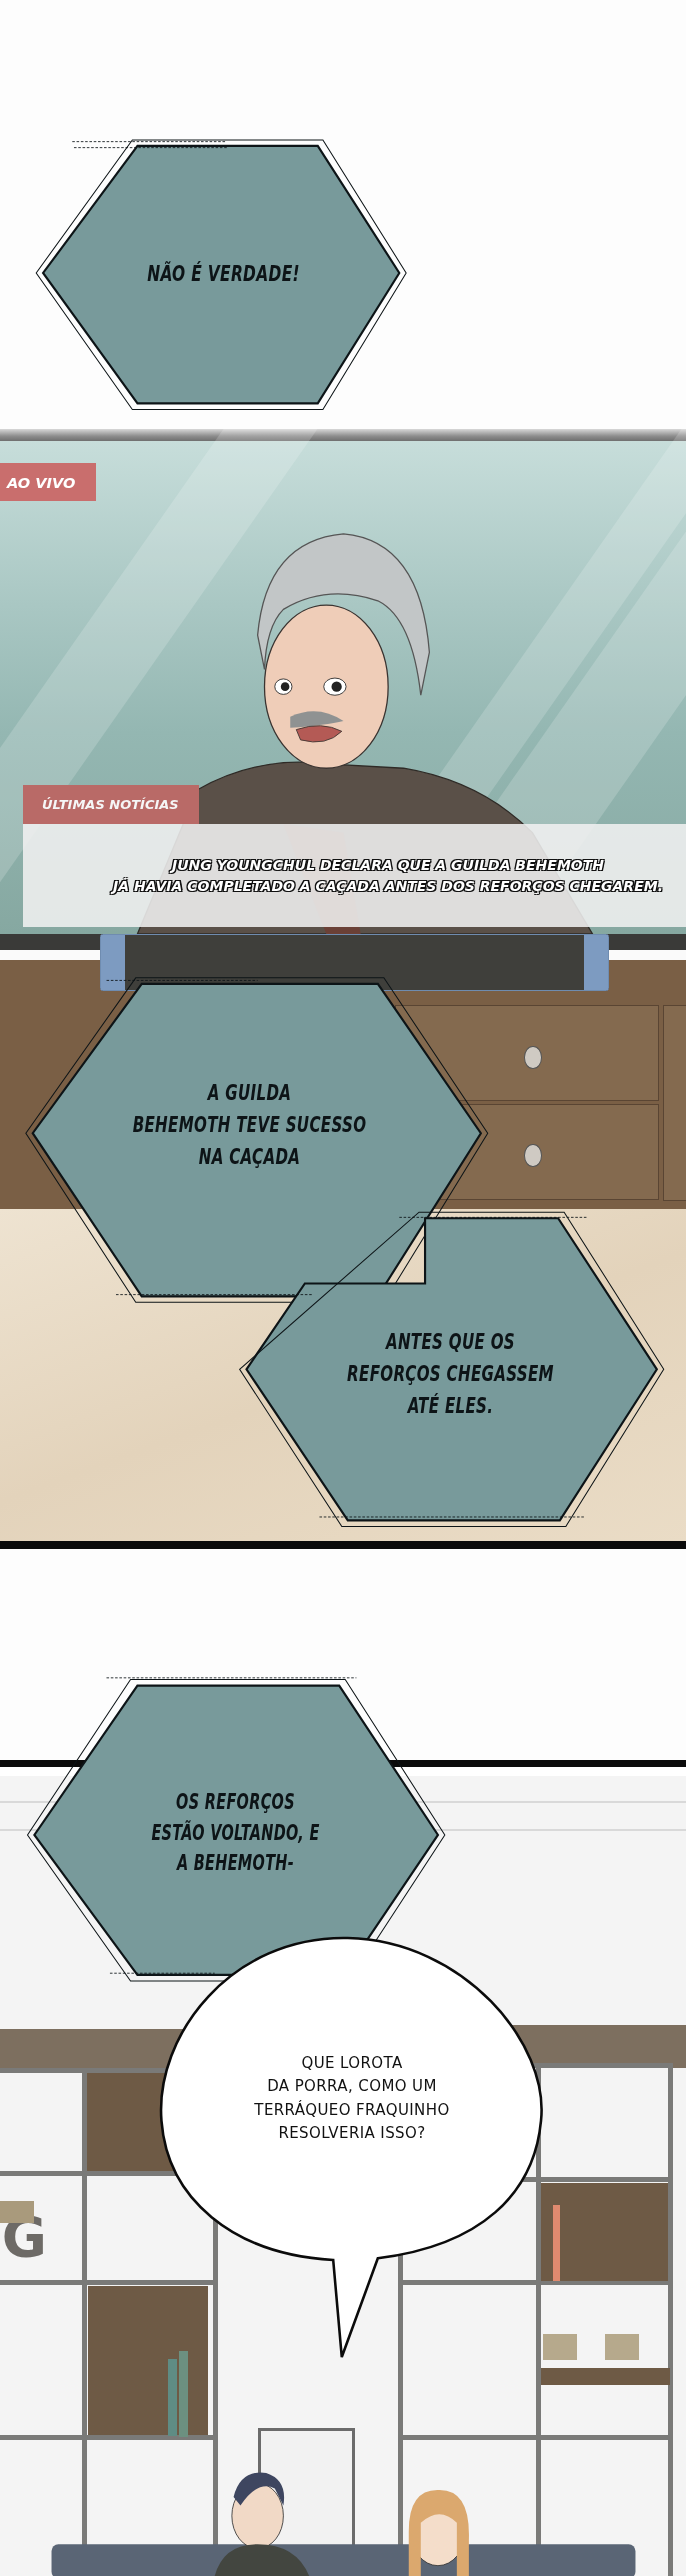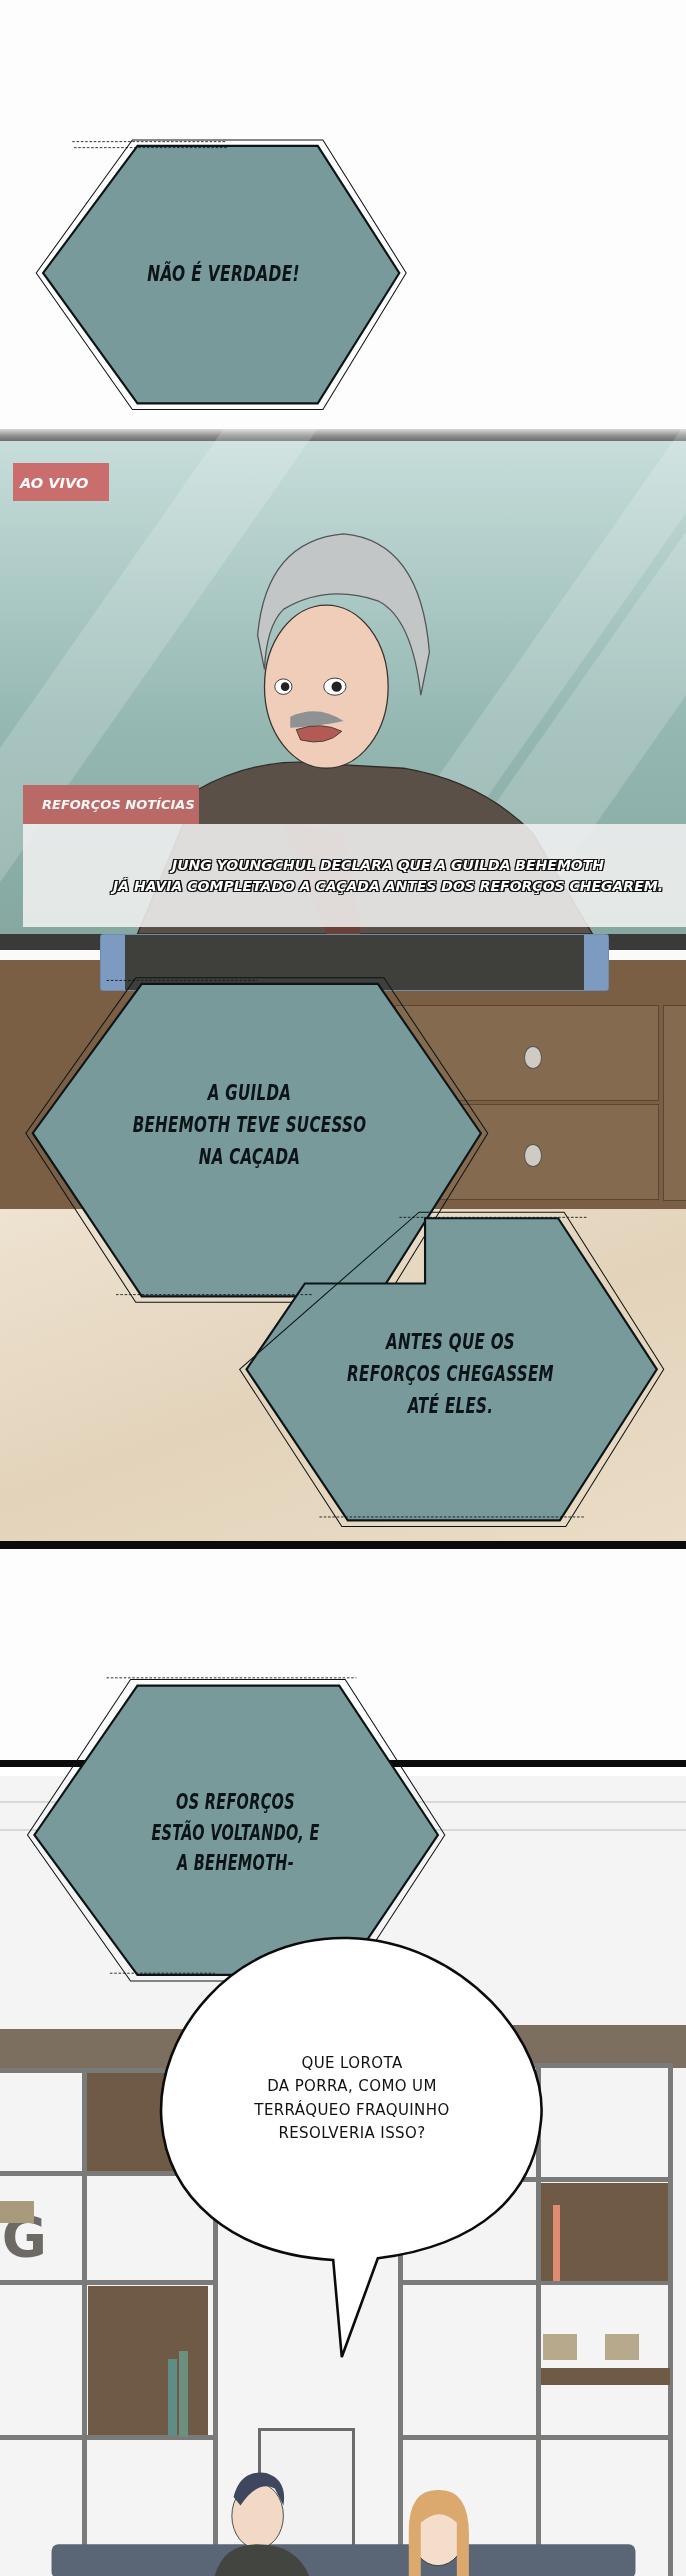--- a/index.html
+++ b/index.html
@@ -9,21 +9,21 @@
   .hex-text { position:absolute; display:flex; align-items:center; justify-content:center; text-align:center;
     font-family:"DejaVu Sans Condensed","DejaVu Sans", sans-serif; font-weight:bold; font-style:italic;
     color:#0d1417; letter-spacing:0.4px; white-space:pre-line; line-height:1.5; transform:scaleX(0.78); }
   svg { position:absolute; overflow:visible; }
 
   
   .tv { position:absolute; left:0; top:429px; width:687px; height:505px; overflow:hidden;
     background: linear-gradient(180deg,#c9dfdc 0%, #a9c7c3 35%, #94b7b2 60%, #86a8a1 100%); }
   .tv-frame-top { position:absolute; left:0; top:0; width:687px; height:12px; background:linear-gradient(#d8d8d8,#8c8c8c 60%,#6f6f6f); }
   .tv .beam { position:absolute; width:77px; height:1030px; background:rgba(255,255,255,0.18); transform:rotate(35deg); }
-  .live-badge { position:absolute; left:13px; top:34px; width:96px; height:38px; background:#c96e6d; color:#fff;
+  .live-badge { position:absolute; left:0; top:34px; width:96px; height:38px; background:#c96e6d; color:#fff;
     font-weight:bold; font-style:italic; font-size:14.6px; display:flex; align-items:center; padding-left:6.9px; box-sizing:border-box; }
   .news-badge { position:absolute; left:23px; top:356px; width:176px; height:39px; background:#b96a67; color:#f6f6f6;
     font-weight:bold; font-style:italic; font-size:13px; display:flex; align-items:center; padding-left:19px; box-sizing:border-box; }
   .ticker { position:absolute; left:23px; top:395px; width:654px; height:103px; background:rgba(240,240,240,0.88);
     display:flex; align-items:center; justify-content:center; text-align:center; white-space:pre-line;
     font-weight:bold; font-style:italic; font-size:14px; line-height:1.5; color:#fff;
     text-shadow: -1.3px -1.3px 0 #111, 1.3px -1.3px 0 #111, -1.3px 1.3px 0 #111, 1.3px 1.3px 0 #111; padding-left: 38px; }
 
   
   .cabinet { position:absolute; left:0; top:934px; width:687px; height:610px; overflow:hidden; background:#e6d9c4; }
@@ -71,21 +71,21 @@
     <path d="M300,240 Q310,130 400,122 Q490,130 500,260 L490,310 Q480,220 440,200 Q380,180 330,210 Q310,230 308,280 Z" fill="#c2c6c7" stroke="#555" stroke-width="1.5"></path>
     <ellipse cx="330" cy="300" rx="10" ry="9" fill="#fff" stroke="#222"></ellipse>
     <circle cx="332" cy="300" r="5" fill="#222"></circle>
     <ellipse cx="390" cy="300" rx="13" ry="10" fill="#fff" stroke="#222"></ellipse>
     <circle cx="392" cy="300" r="6" fill="#222"></circle>
     <path d="M338,335 Q370,320 400,340 Q380,345 338,348 Z" fill="#8f9292"></path>
     <path d="M345,350 Q375,340 398,352 Q380,370 350,362 Z" fill="#b45a55" stroke="#3a3330"></path>
   </svg>
 
   <div class="live-badge">AO VIVO</div>
-  <div class="news-badge">REFORÇOS NOTÍCIAS</div>
+  <div class="news-badge">ÚLTIMAS NOTÍCIAS</div>
   <div class="ticker">JUNG YOUNGCHUL DECLARA QUE A GUILDA BEHEMOTH
 JÁ HAVIA COMPLETADO A CAÇADA ANTES DOS REFORÇOS CHEGAREM.</div>
 </div>
 
 <div class="cabinet">
   <div class="cab-top"></div>
   <div class="abs" style="left:0;top:15.5px;width:687px;height:10.3px;background:#fafafa;"></div>
   <div class="cab-body">
     <div class="drawer" style="left:395px;top:45px;width:262px;height:94px;"></div>
     <div class="drawer" style="left:395px;top:144px;width:262px;height:94px;"></div>

